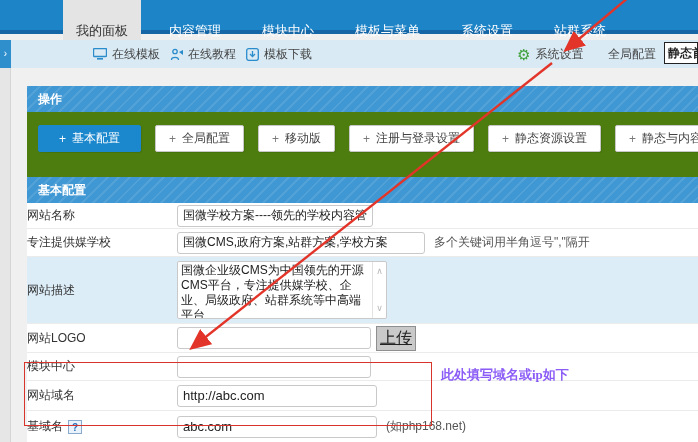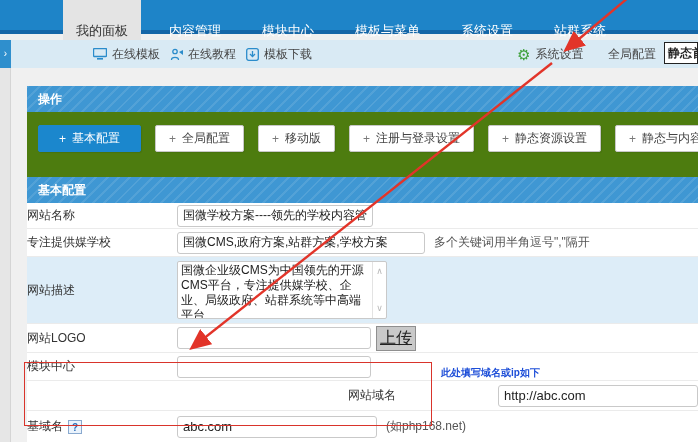--- a/index.html
+++ b/index.html
@@ -60,22 +60,22 @@
   .fake-textarea { width:210px; height:58px; border:1px solid #c9c9c9; border-radius:2px; background:#fff;
                    position:relative; font-size:12px; color:#222; line-height:15px; overflow:hidden; }
   .fake-textarea .txt { position:absolute; left:3px; top:1px; right:16px; }
   .fake-scroll { position:absolute; right:0; top:0; width:14px; height:100%; border-left:1px solid #e3e3e3;
                  display:flex; flex-direction:column; justify-content:space-between; align-items:center;
                  color:#b9b9b9; font-size:9px; padding:2px 0; cursor:pointer; }
 
   
   .red-rect { position:absolute; left:24px; top:362px; width:408px; height:64px;
               border:1px solid #d9342b; pointer-events:none; z-index:20; }
-  .red-note { position:absolute; left:441px; top:366px; font-size:10px; color:#1d4ed8;
-              font-weight:bold; z-index:20; }
+  .red-note { position:absolute; left:441px; top:366px; font-size:13px; color:#8b5cf6;
+              font-weight:bold; z-index:20;font-family:Liberation Serif, serif; }
   .arrows { position:absolute; left:0; top:0; width:698px; height:442px; pointer-events:none; z-index:30; }
 </style>
 </head>
 <body>
 
 <div class="topnav"></div>
 <div class="topnav-line"></div>
 <div class="tabs">
   <div class="tab active">我的面板</div>
   <div class="tab">内容管理</div>
@@ -190,21 +190,21 @@
     <div class="f-label">网站LOGO</div>
     <input class="f-input" style="width: 194px;" value="">
     <span class="upload-btn">上传</span>
   </div>
 
   <div class="form-row" style="height:28px;">
     <div class="f-label">模块中心</div>
     <input class="f-input" style="width: 194px;" value="">
   </div>
 
-  <div class="form-row" style="height:30px;justify-content:flex-end;">
+  <div class="form-row" style="height:30px;">
     <div class="f-label">网站域名</div>
     <input class="f-input" style="width: 200px; font-size: 13px;" value="http://abc.com">
   </div>
 
   <div class="form-row" style="height:32px;">
     <div class="f-label">
       <span>基域名</span>
       <span class="help-box">?</span>
     </div>
     <input class="f-input" style="width: 200px; font-size: 13px;" value="abc.com">

